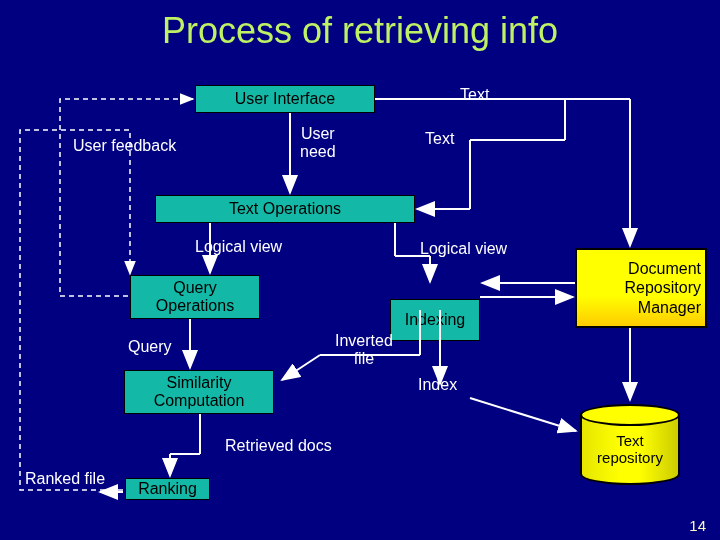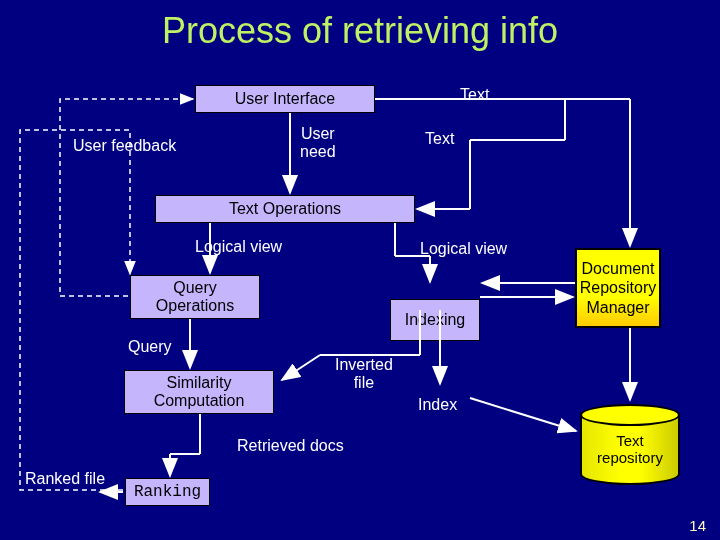--- a/index.html
+++ b/index.html
@@ -15,21 +15,21 @@
     position: absolute;
     top: 10px;
     left: 50%;
     transform: translateX(-50%);
     color: #bef264;
     font-size: 36px;
     white-space: nowrap;
   }
   .box {
     position: absolute;
-    background: #c4b5fd;
+    background: #14b8a6;
     border: 1px solid #000;
     color: #000;
     font-size: 16px;
     display: flex;
     align-items: center;
     justify-content: center;
     text-align: center;
     padding: 3px 6px;
     line-height: 1.15;
   }
@@ -99,44 +99,44 @@
 <body>
 
 <div class="title">Process of retrieving info</div>
 
 <div class="box" style="left:195px; top:85px; width:180px; height:28px;">User Interface</div>
 <div class="box" style="left:155px; top:195px; width:260px; height:28px;">Text Operations</div>
 <div class="box" style="left:130px; top:275px; width:130px; height:44px; white-space:pre-line;">Query
 Operations</div>
 <div class="box" style="left:124px; top:370px; width:150px; height:44px; white-space:pre-line;">Similarity
 Computation</div>
-<div class="box" style="left:125px; top:478px; width:85px; height:28px;font-family:Liberation Mono, monospace;">Ranking</div>
+<div class="box" style="left:125px; top:478px; width:85px; height:22px;">Ranking</div>
 <div class="box" style="left:390px; top:299px; width:90px; height:42px;">Indexing</div>
-<div class="drm-box" style="left:575px; top:248px; width:86px; height:80px;">Document
+<div class="drm-box" style="left:575px; top:248px; width:132px; height:80px;text-align:right;">Document
 Repository
 Manager</div>
 
 <div class="cyl" style="left:580px; top:415px; width:100px; height:70px;">
   <div class="top"></div>
   <div class="body" style="white-space:pre-line;">Text
 repository</div>
 </div>
 
 <div class="label" style="left:73px; top:137px;">User feedback</div>
 <div class="label" style="left:275px; top:125px; white-space:pre-line; text-align:center;margin-left:25px;">User
 need</div>
 <div class="label" style="left:460px; top:86px;">Text</div>
 <div class="label" style="left:425px; top:130px;">Text</div>
 <div class="label" style="left:195px; top:238px;">Logical view</div>
 <div class="label" style="left:420px; top:240px;">Logical view</div>
 <div class="label" style="left:128px; top:338px;">Query</div>
-<div class="label" style="left:335px; top:332px; white-space:pre-line; text-align:center;margin-top:24px;">Inverted
+<div class="label" style="left:335px; top:332px; white-space:pre-line; text-align:center;">Inverted
 file</div>
-<div class="label" style="left:418px; top:396px;">Index</div>
-<div class="label" style="left:237px; top:437px;">Retrieved docs</div>
+<div class="label" style="left:418px; top:376px;">Index</div>
+<div class="label" style="left:225px; top:437px;">Retrieved docs</div>
 <div class="label" style="left:25px; top:470px;">Ranked file</div>
 
 <div class="pagenum">14</div>
 
 <svg class="arrows">
   <defs>
     <marker id="ah" markerWidth="10" markerHeight="8" refX="9" refY="4" orient="auto">
       <polygon points="0 0, 10 4, 0 8" fill="#ffffff"></polygon>
     </marker>
   </defs>

